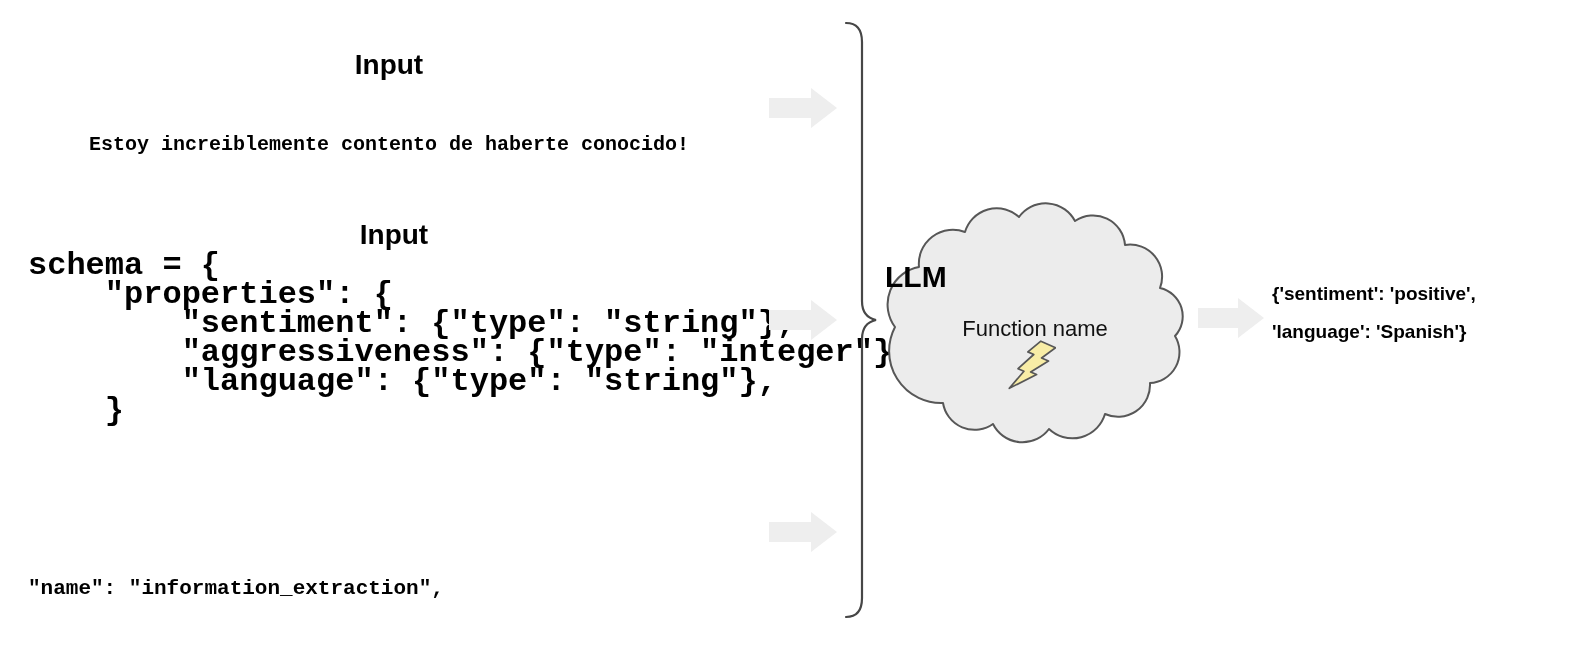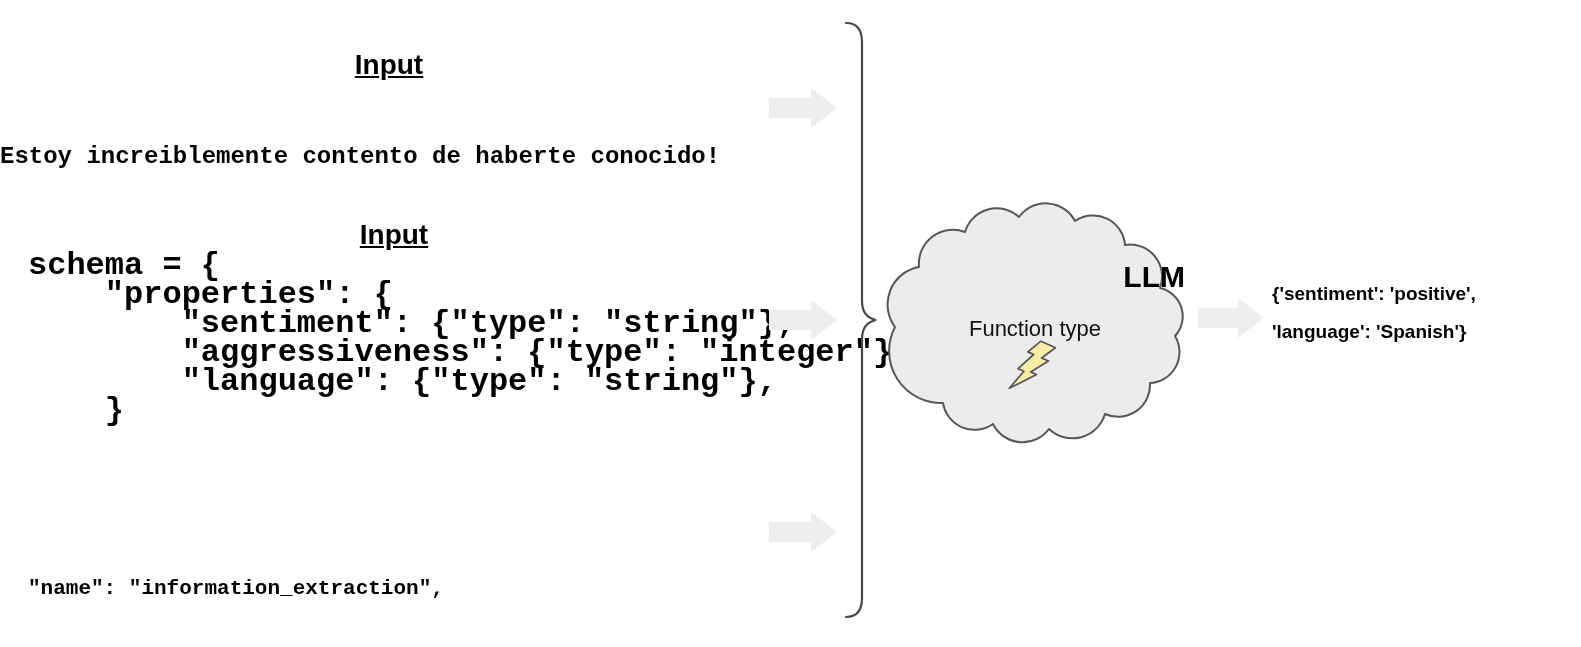--- a/index.html
+++ b/index.html
@@ -15,44 +15,43 @@
   }
   .abs { position: absolute; }
   .sec-title {
     font-family: "Liberation Sans", sans-serif;
     font-weight: 700;
     font-size: 28px;
     line-height: 1;
     text-align: center;
     color: #000000;
     white-space: nowrap;
-    text-decoration: underline;
   }
   .mono {
     font-family: "Liberation Mono", monospace;
     font-weight: 700;
     color: #000000;
     white-space: pre;
   }
   #input-text {
-    left: 0; top: 82px; width: 778px;
-    font-size: 24px; line-height: 30px;
-    text-align: left;
+    left: 0; top: 70px; width: 778px;
+    font-size: 20px; line-height: 30px;
+    text-align: center;
   }
   #schema-code {
     left: 28px; top: 251px;
     font-size: 32px; line-height: 29px;
   }
   #function-lines {
     left: 28px; top: 494px;
     font-size: 21px; line-height: 38px;
   }
   #llm-title {
     left: 885px; top: 262px; width: 300px;
-    font-size: 30px; font-weight: 700; line-height: 1; text-align: right;
+    font-size: 30px; font-weight: 700; line-height: 1; text-align: left;
   }
   #llm-subtitle {
     left: 885px; top: 318px; width: 300px;
     font-size: 22px; font-weight: 400; line-height: 1; text-align: center;
     color: #111111;
   }
   #output-text {
     left: 1272px; top: 275px; width: 300px;
     font-size: 19px; font-weight: 700; line-height: 38px;
     white-space: nowrap;
@@ -107,21 +106,21 @@
              A 32 32 0 0 1 275 88
              A 29 29 0 0 1 290 136
              A 31 31 0 0 1 265 183
              A 32 32 0 0 1 220 214
              A 34 34 0 0 1 164 229
              A 33 33 0 0 1 108 224
              A 32 32 0 0 1 58 203
              A 52 52 0 0 1 10 127 Z" stroke-width="2" stroke-linejoin="round" fill="#ececec" stroke="#575757"></path>
   </svg>
   <div class="abs" id="llm-title">LLM</div>
-  <div class="abs" id="llm-subtitle">Function type</div>
+  <div class="abs" id="llm-subtitle">Function name</div>
   <svg class="abs" style="left:1008px; top:340px;" width="48" height="58" viewBox="0 0 36 54">
     <path d="M15 0 H30 L22 14 H29 L18 30 H24 L6 52 L12 32 H6 L14 14 H8 Z" transform="rotate(24 18 27)" stroke-width="1.6" stroke-linejoin="round" fill="#f8eda6" stroke="#575757"></path>
   </svg>
 
   <svg class="abs" style="left:1198px; top:298px;" width="66" height="40" viewBox="0 0 66 40">
     <polygon points="0,10 40,10 40,0 66,20 40,40 40,30 0,30" fill="#eeeeee"></polygon>
   </svg>
 
   <div class="abs" id="output-text">
     <div>{'sentiment': 'positive',</div>

